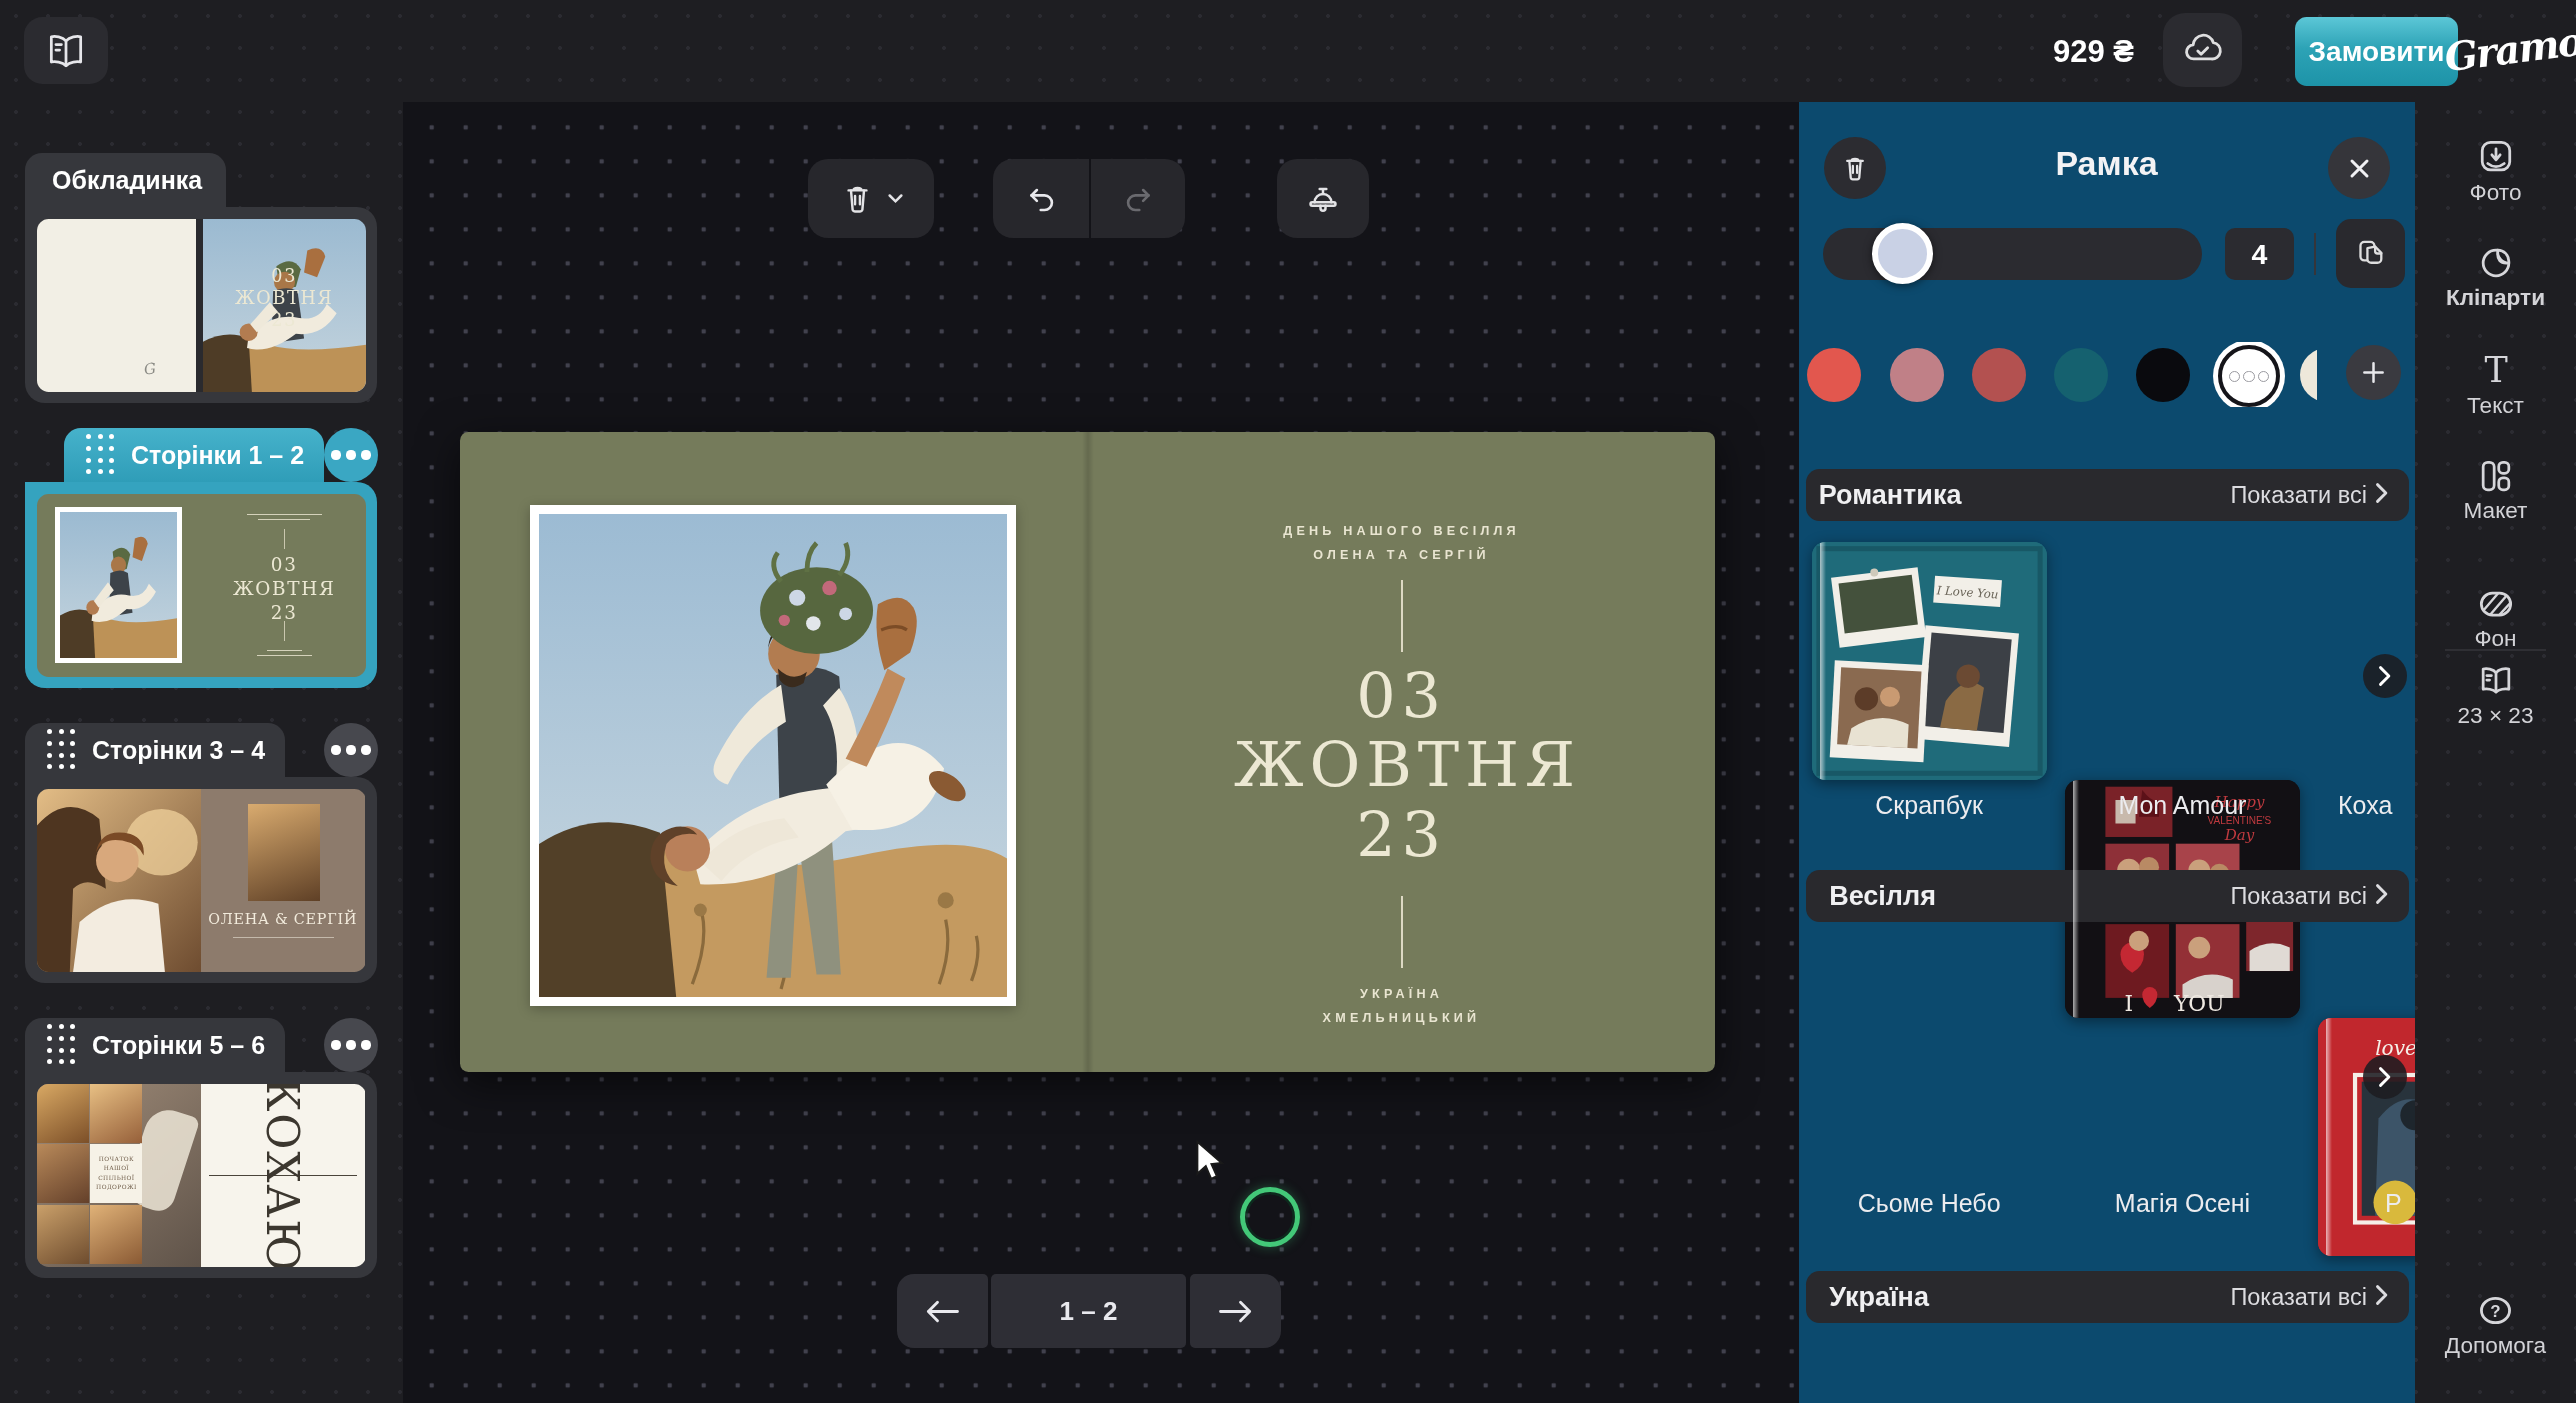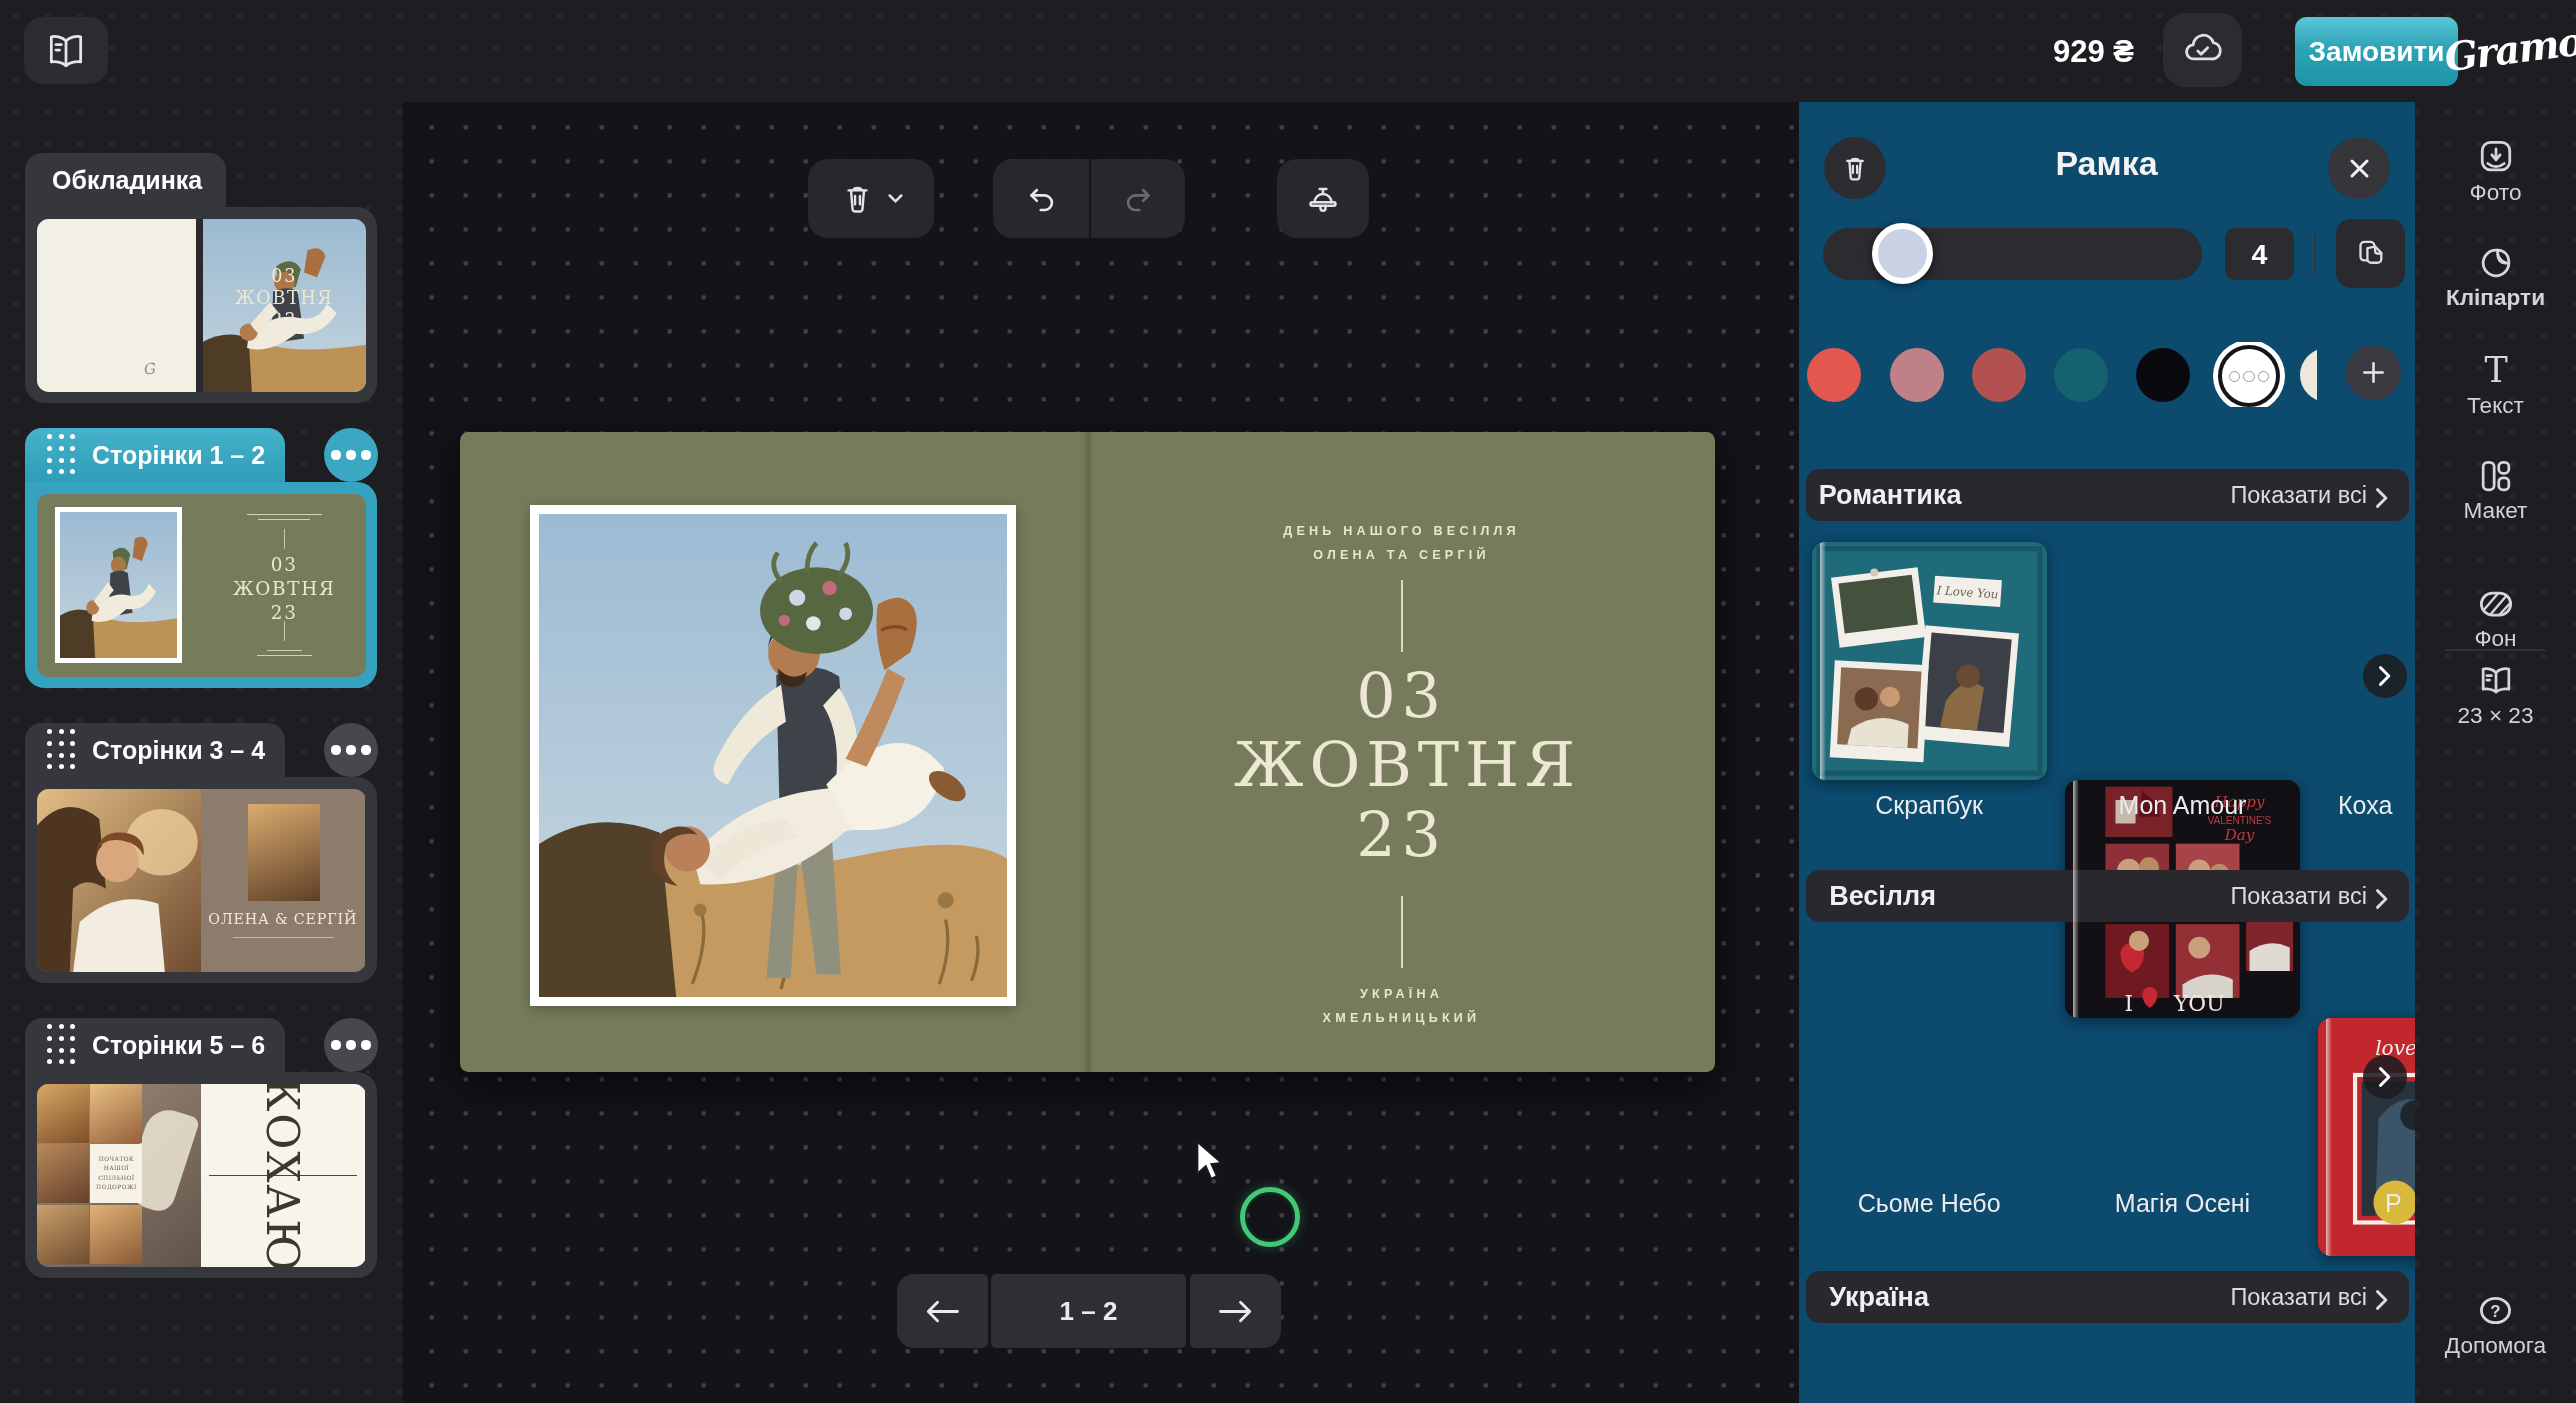--- a/index.html
+++ b/index.html
@@ -57,21 +57,21 @@
   .panel-title{font-size:34px;font-weight:bold;color:#f3f3f5;text-align:center;}
   .slider-track{background:#2b2b30;border-radius:27px;}
   .slider-knob{background:#c9d1e5;border:6.7px solid #fff;border-radius:50%;box-shadow:0 1.7px 8.4px rgba(0,0,0,.5);}
   .value-box{background:#2b2b30;border-radius:10px;font-size:28.5px;font-weight:bold;color:#fff;}
   .swatch{border-radius:50%;width:54px;height:54px;}
   .swatch.sel{width:54px;height:54px;background:#fff;border:4.2px solid #15151a;
        box-shadow:0 0 0 5px #fff;display:flex;align-items:center;justify-content:center;gap:3.4px;}
   .swatch.sel i{width:9.2px;height:9.2px;border:1.7px solid #9a9aa0;border-radius:50%;display:block;}
   .sec-head{background:#29292d;border-radius:13.4px;display:flex;align-items:center;}
   .sec-title{font-size:27px;font-weight:bold;color:#f0f0f2;}
-  .sec-link{font-size:23.5px;color:#dcdce0;display:flex;align-items:flex-end;gap:8.4px;}
+  .sec-link{font-size:23.5px;color:#dcdce0;display:flex;align-items:flex-start;gap:8.4px;}
   .tcard{border-radius:13.4px;overflow:hidden;position:relative;box-shadow:0 3.4px 13.4px rgba(0,0,0,.4);}
   .tcard::before{content:"";position:absolute;left:8.4px;top:0;bottom:0;width:5.9px;
        background:linear-gradient(90deg,rgba(255,255,255,.65),rgba(255,255,255,0));z-index:5;}
   .tlabel{font-size:25px;color:#ececef;text-align:center;white-space:nowrap;}
   .chev-btn{border-radius:50%;background:rgba(28,28,33,.88);}
 
   
   .ritem-label{font-size:22.6px;color:#d3d3d7;text-align:center;white-space:nowrap;}
 </style>
 </head>
@@ -140,21 +140,21 @@
             <div>03</div>
               <div>ЖОВТНЯ</div>
               <div>23</div>
           </div>
         </div>
       </div>
     </div>
   </div>
 
   <div class="abs" style="left:25px;top:428px;width:352px;height:260px;">
-    <div class="scard-tab teal" style="width:260px;height:54px;gap:15px;">
+    <div class="scard-tab teal" style="width:260px;height:54px;gap:15px;margin-left:39px;">
       <span class="handle" style="margin-left:22px;">
         <i></i>
           <i></i>
           <i></i>
           <i></i>
           <i></i>
           <i></i>
           <i></i>
           <i></i>
           <i></i>

